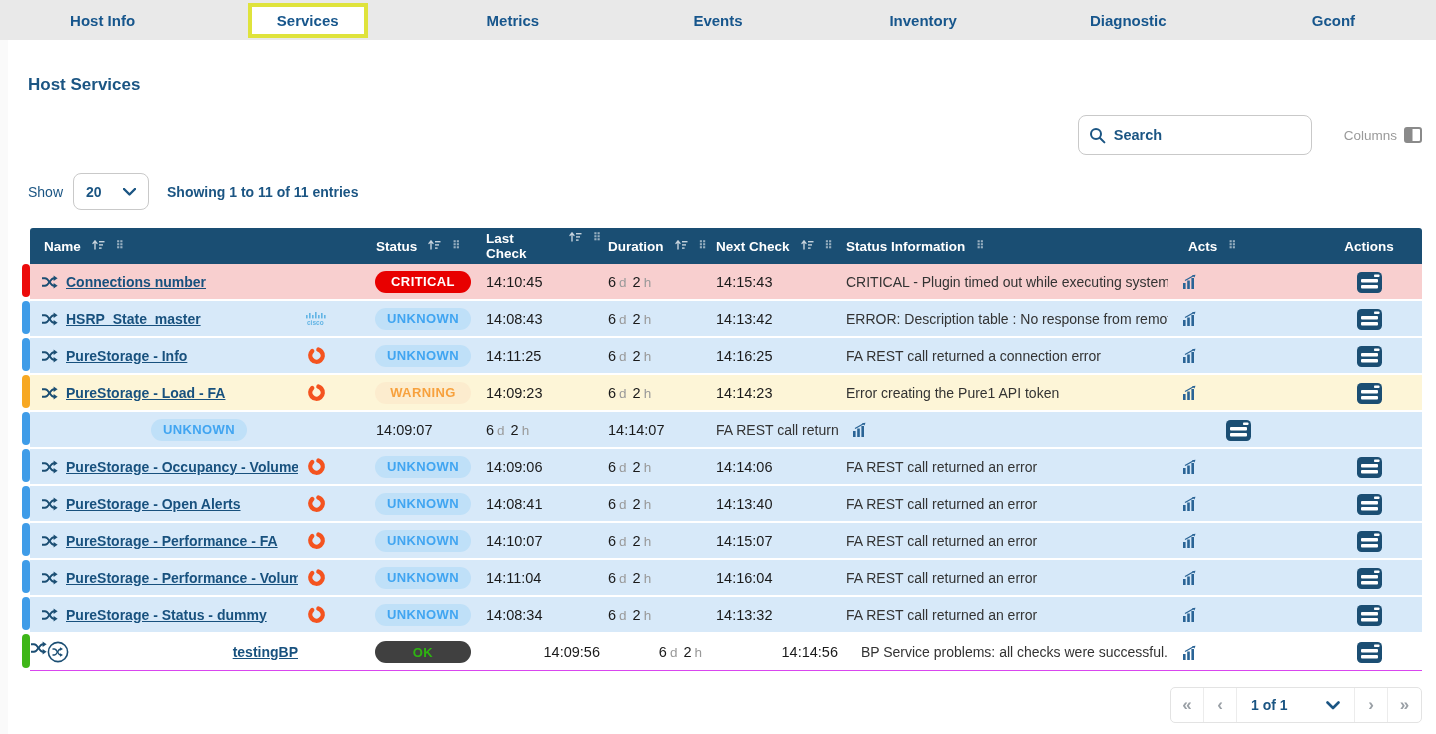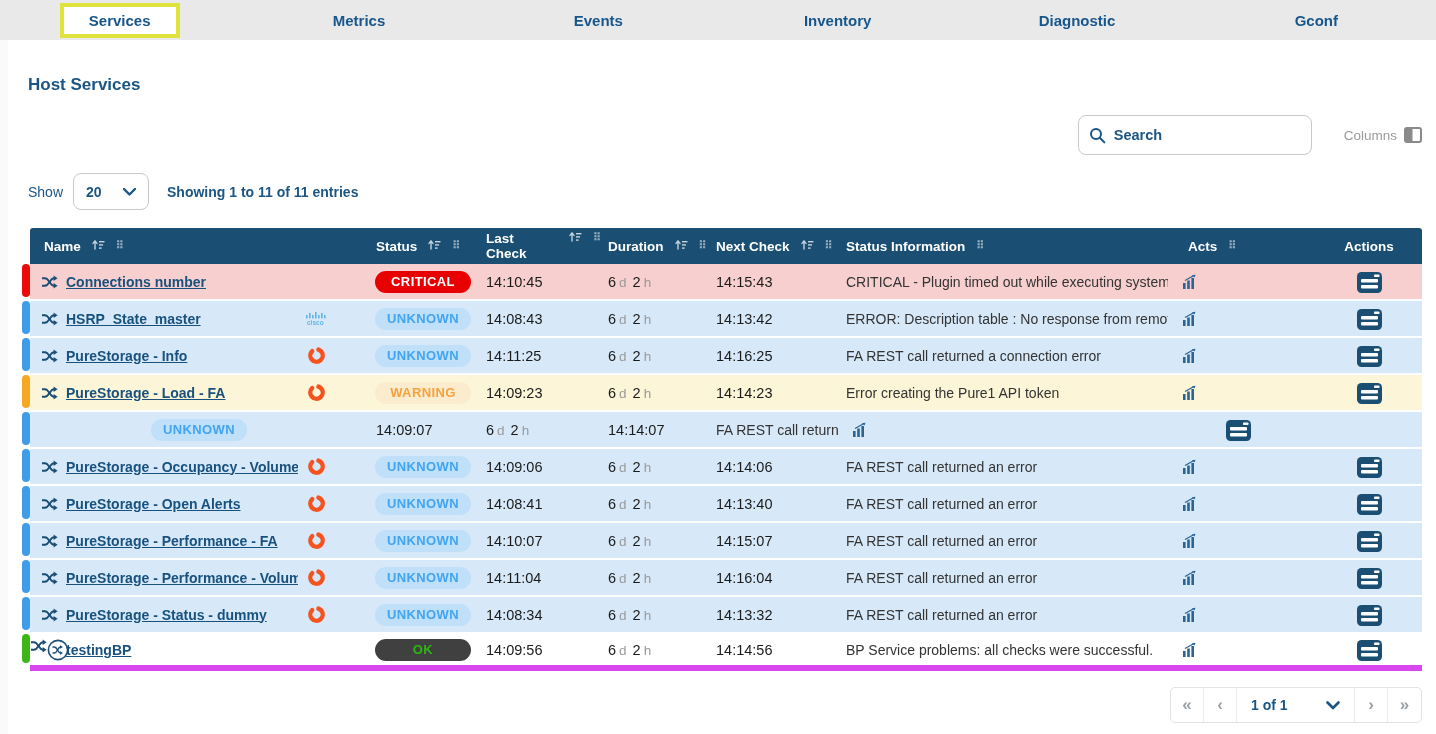--- a/index.html
+++ b/index.html
@@ -45,21 +45,21 @@
   .th.acts-h { padding-left:20px; }
   .th.center { justify-content:center; padding-left:0; }
   .sort-ic { display:inline-flex; opacity:.75; cursor:pointer; }
   .drag-ic { font-size:11px; color:rgba(255,255,255,.55); cursor:grab; letter-spacing:-1px; }
 
   .trow { position:relative; height:37px; align-items:center; border-bottom:2px solid #fff; }
   .sev-critical { background:#f8cfcf; }
   .sev-unknown  { background:#d7e9f9; }
   .sev-warning  { background:#fdf5d7; }
   .sev-ok       { background:#ffffff; }
-  .trow:last-child { border-bottom:6px solid #d946ef; }
+  .trow:last-child { border-bottom:1px solid #d946ef;text-align:right; }
   .bar { position:absolute; left:-8px; top:0; bottom:2px; width:8px; border-radius:4px; }
   .sev-critical .bar { background:#ec0b0b; }
   .sev-unknown  .bar { background:#3f9ce8; }
   .sev-warning  .bar { background:#f7a823; }
   .sev-ok       .bar { background:#3fb618; }
 
   .name-cell { display:flex; align-items:center; padding-left:8px; gap:6px; }
   .shuffle-wrap { width:22px; display:flex; justify-content:center; flex:none; }
   .shuffle-circle { display:none; }
   .is-bp .shuffle-plain { display:none; }
@@ -96,20 +96,23 @@
     color:#9aa0a6; font-size:17px; font-weight:700; border-right:1px solid #ececec; cursor:pointer; }
   .pg-mid { width:118px; display:flex; align-items:center; justify-content:space-between;
     padding:0 14px; color:#1b5583; font-size:14px; font-weight:700;
     border-right:1px solid #ececec; cursor:pointer; }
   .pg-btn:last-child { border-right:none; }
 </style>
 </head>
 <body>
 
 <nav class="topnav">
+  <div class="tab">
+      <span class="tab-box">Host Info</span>
+    </div>
   <div class="tab active">
       <span class="tab-box">Services</span>
     </div>
   <div class="tab">
       <span class="tab-box">Metrics</span>
     </div>
   <div class="tab">
       <span class="tab-box">Events</span>
     </div>
   <div class="tab">

